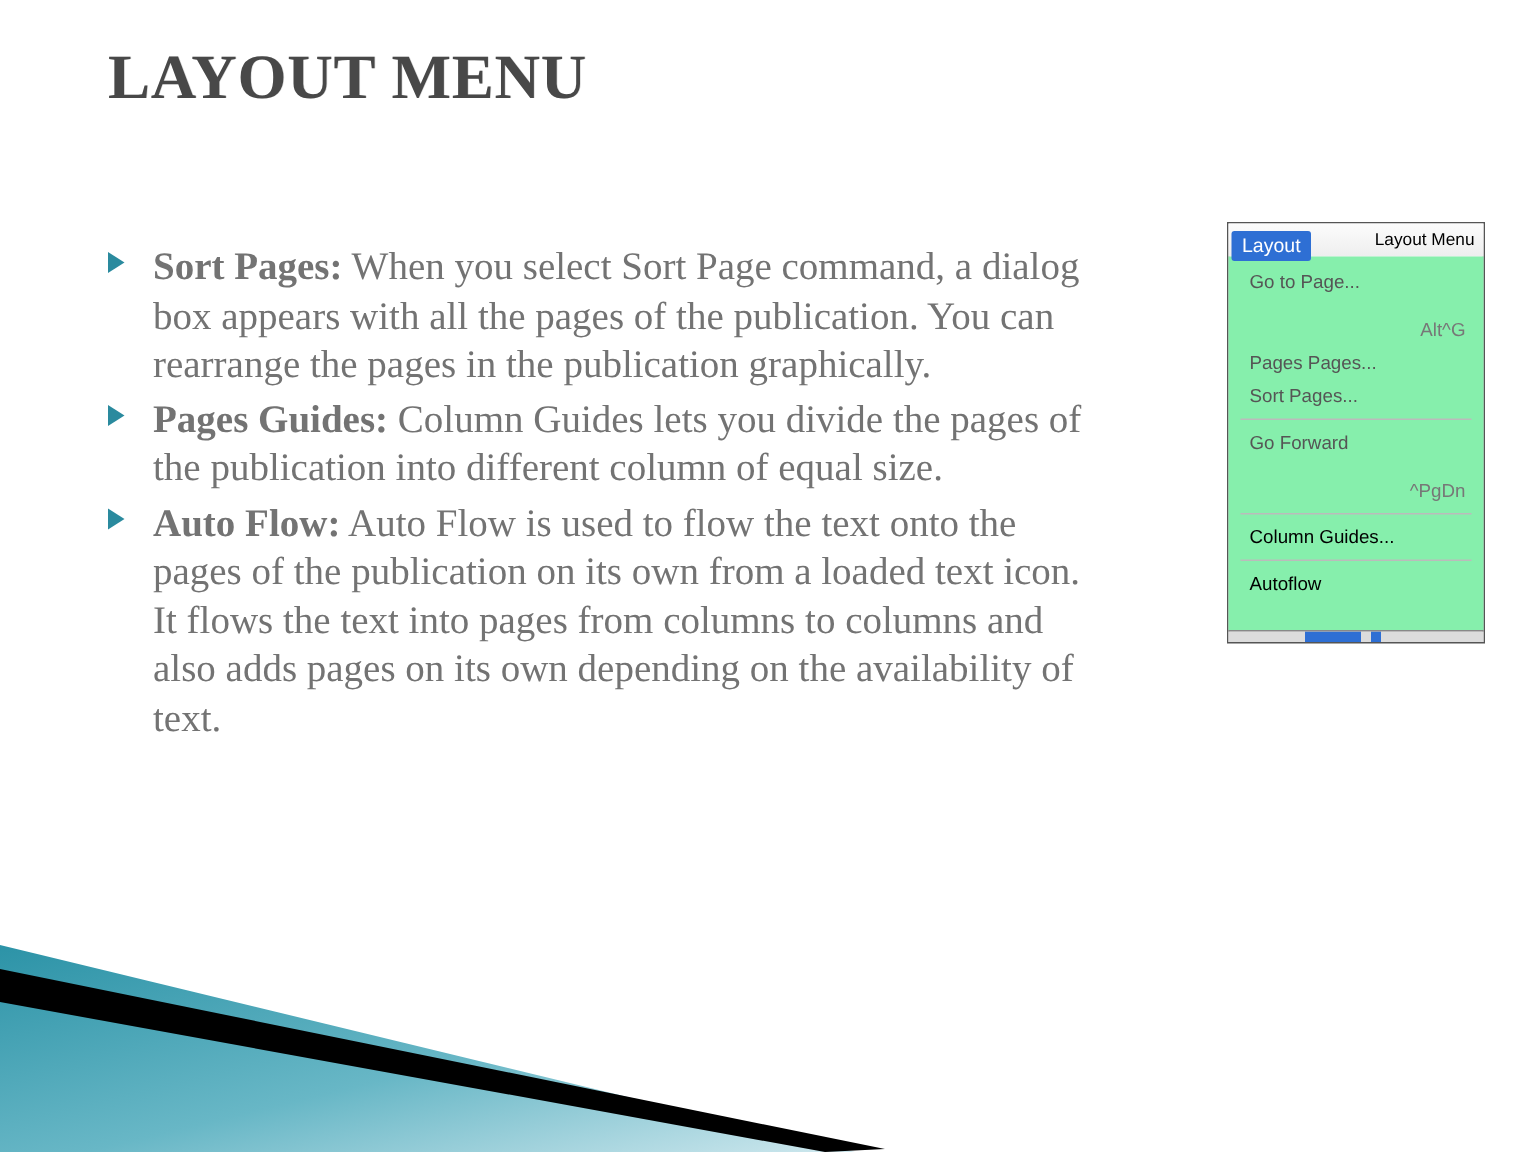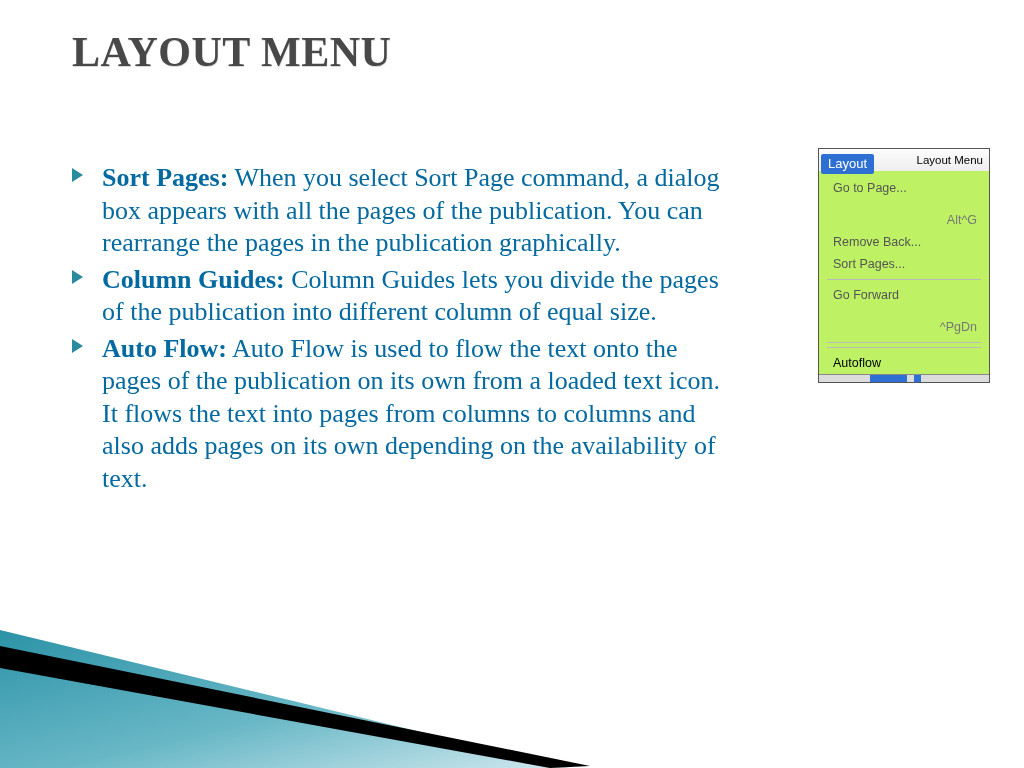--- a/index.html
+++ b/index.html
@@ -44,21 +44,21 @@
       width: 0;
       height: 0;
       border-top: 7px solid transparent;
       border-bottom: 7px solid transparent;
       border-left: 11px solid #2a8a9e;
     }
     .bullet-text {
       flex: 1;
       font-size: 26px;
       line-height: 1.25;
-      color: #0369a1;
+      color: #737373;
     }
     .bullet-text strong {
       font-weight: bold;
     }
     .menu-figure {
       position: absolute;
       top: 148px;
       right: 34px;
       width: 172px;
       border: 1px solid #555;
@@ -81,22 +81,22 @@
       font-size: 13px;
       padding: 2px 7px 3px 7px;
       border-radius: 2px;
       margin-top: 2px;
     }
     .menu-header-label {
       margin-left: auto;
       padding-top: 2px;
     }
     .menu-body {
-      background: #bef264;
-      padding: 6px 0 0 0;
+      background: #86efac;
+      padding: 6px 0 20px 0;
     }
     .menu-sep {
       height: 1px;
       background: #bbb;
       margin: 4px 8px;
     }
     .menu-row {
       display: flex;
       font-size: 12.5px;
       color: #555;
@@ -155,51 +155,54 @@
   <div class="bullet-item">
     <div class="bullet-marker">
         <div class="bullet-triangle"></div>
       </div>
     <div class="bullet-text"><strong>Sort Pages:</strong><span> When you select Sort Page command, a dialog box appears with all the pages of the publication. You can rearrange the pages in the publication graphically.</span></div>
   </div>
   <div class="bullet-item">
     <div class="bullet-marker">
         <div class="bullet-triangle"></div>
       </div>
-    <div class="bullet-text"><strong>Column Guides:</strong><span> Column Guides lets you divide the pages of the publication into different column of equal size.</span></div>
+    <div class="bullet-text"><strong>Pages Guides:</strong><span> Column Guides lets you divide the pages of the publication into different column of equal size.</span></div>
   </div>
   <div class="bullet-item">
     <div class="bullet-marker">
         <div class="bullet-triangle"></div>
       </div>
     <div class="bullet-text"><strong>Auto Flow:</strong><span> Auto Flow is used to flow the text onto the pages of the publication on its own from a loaded text icon. It flows  the text into pages from columns to columns and  also adds pages on its own depending on the availability of text.</span></div>
   </div>
 </div>
 
 <div class="menu-figure">
   <div class="menu-header-row">
     <span class="menu-tab">Layout</span>
     <span class="menu-header-label">Layout Menu</span>
   </div>
   <div class="menu-body">
     <div class="menu-row">
       <span>Go to Page...</span>
       <span class="menu-shortcut">Alt^G</span>
     </div>
     <div class="menu-row">
-      <span>Remove Back...</span>
+      <span>Pages Pages...</span>
     </div>
     <div class="menu-row">
       <span>Sort Pages...</span>
     </div>
     <div class="menu-sep"></div>
     <div class="menu-row">
       <span>Go Forward</span>
       <span class="menu-shortcut">^PgDn</span>
     </div>
     <div class="menu-sep"></div>
+    <div class="menu-row enabled">
+      <span>Column Guides...</span>
+    </div>
     <div class="menu-sep"></div>
     <div class="menu-row enabled">
       <span>Autoflow</span>
     </div>
   </div>
   <div class="menu-footer-strip"></div>
 </div>
 
 </body></html>

